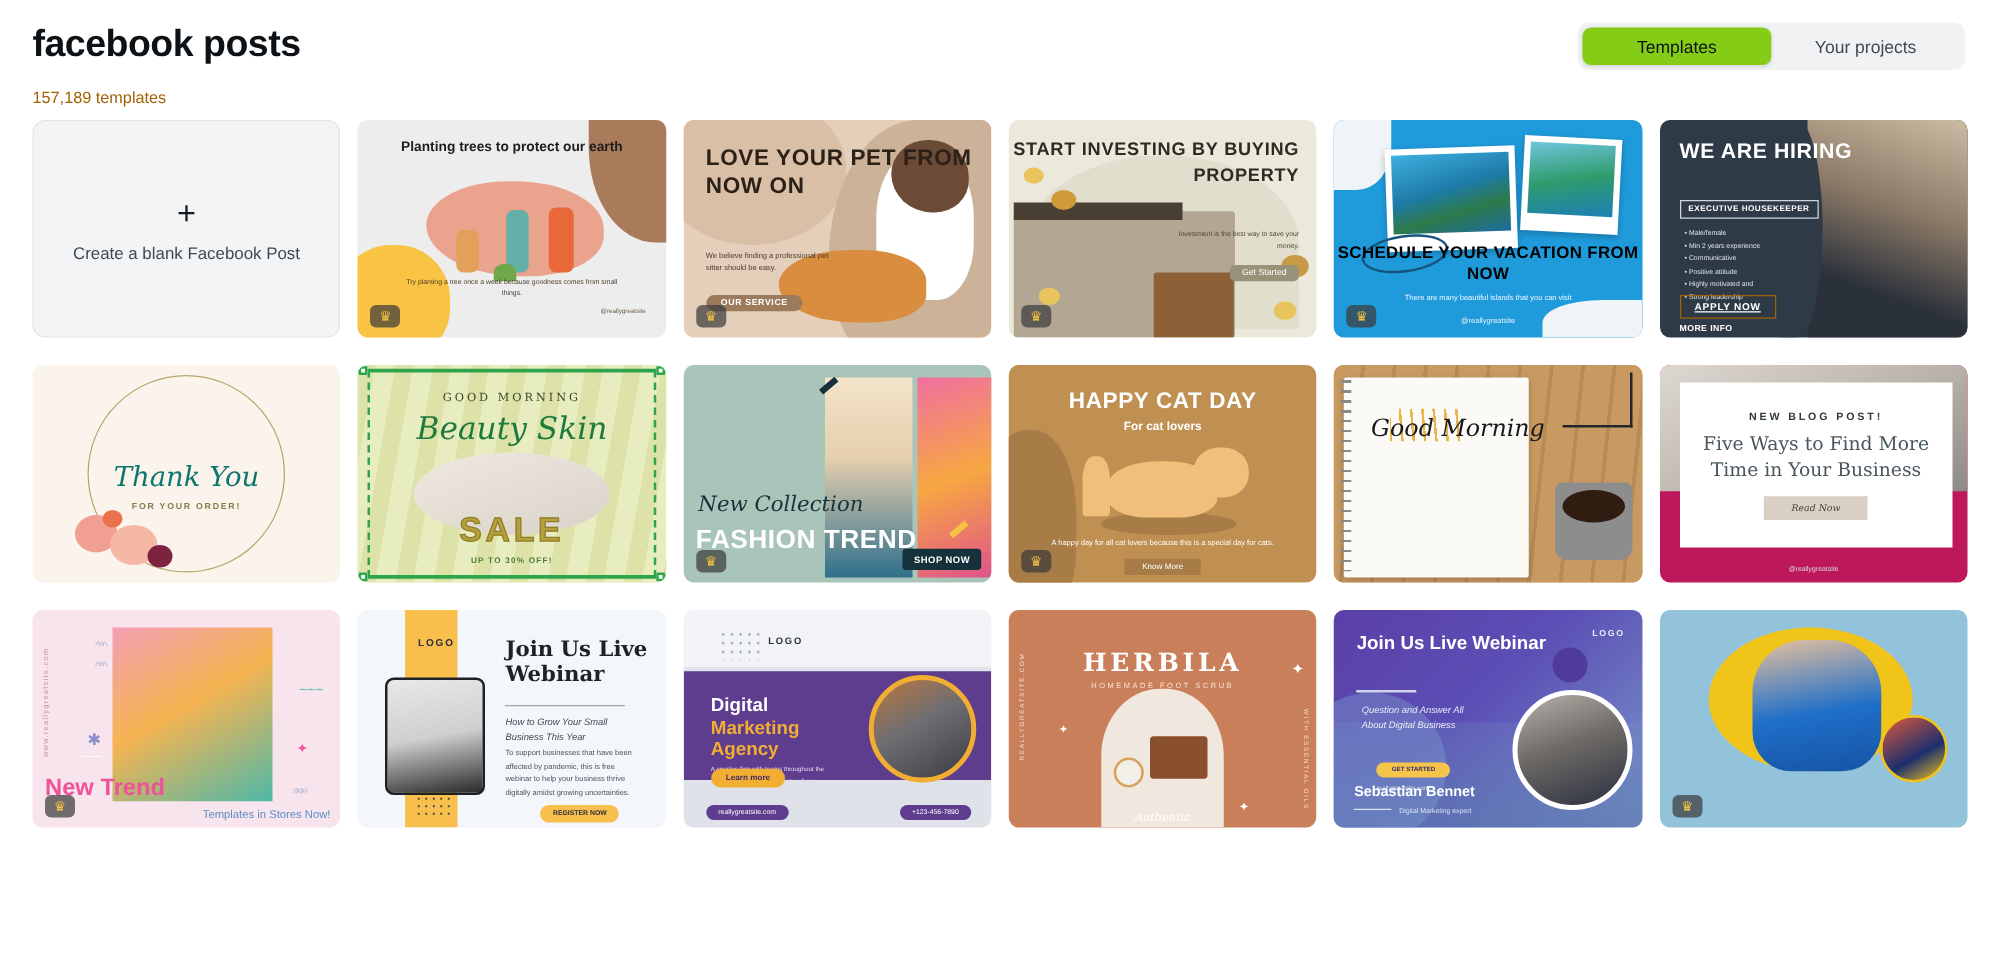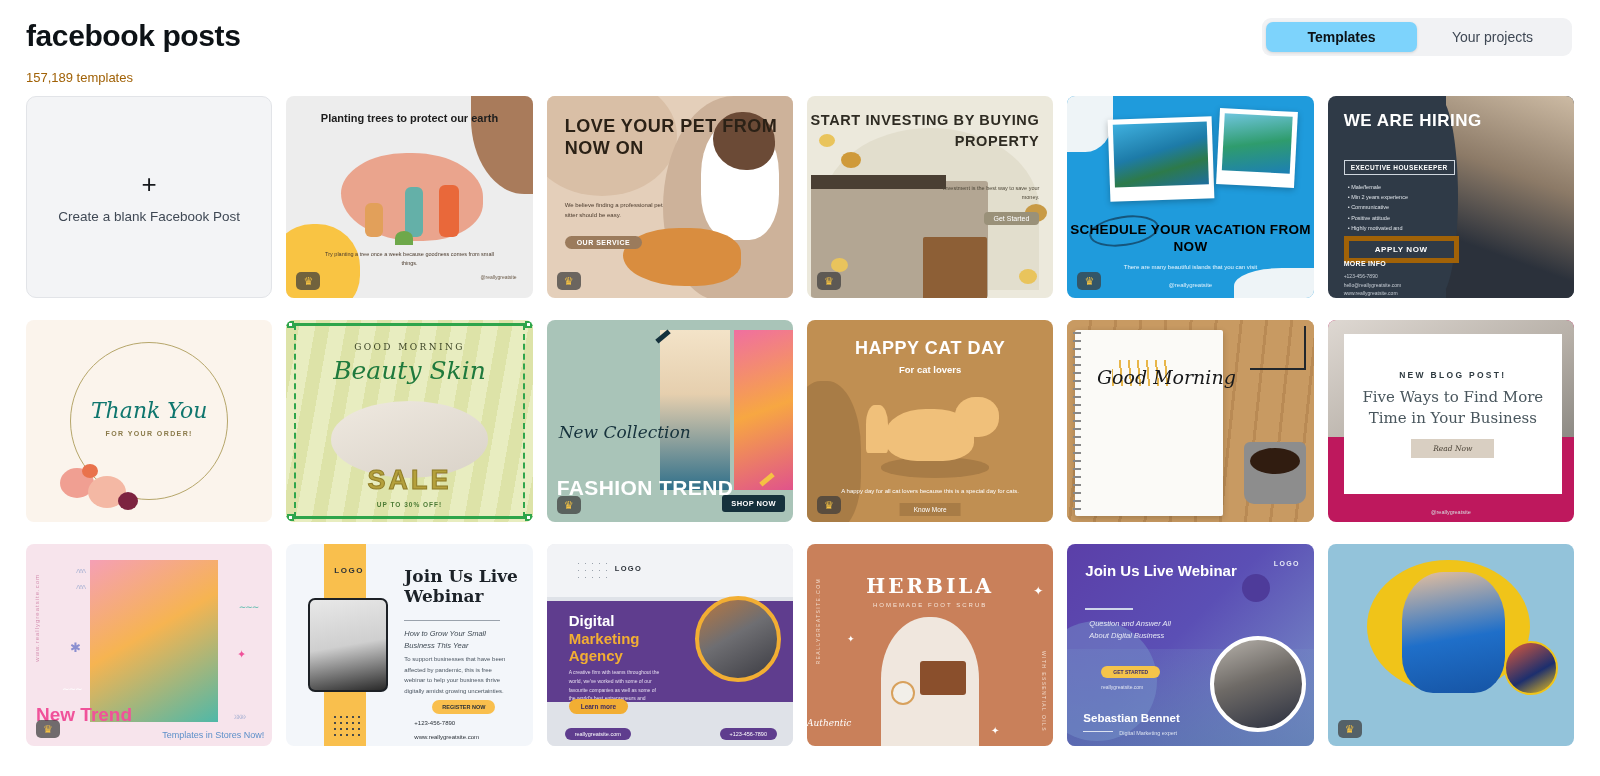--- a/index.html
+++ b/index.html
@@ -21,29 +21,29 @@
   .seg-toggle {
     position:absolute; top:18px; right:28px;
     display:flex; background:#f1f2f4; border-radius:9px; padding:4px;
     width:310px; height:38px;
   }
   .seg-btn {
     flex:1; display:flex; align-items:center; justify-content:center;
     font-size:14px; border-radius:7px; color:#3f4854; cursor:pointer;
     background:transparent; border:none; font-family:inherit;
   }
-  .seg-btn.active { background:#7dd3fc; color:#0d1216; font-weight:700;
+  .seg-btn.active { background:#84cc16; color:#0d1216; font-weight:400;
     box-shadow:0 1px 3px rgba(0,0,0,.12); }
 
   
   .grid {
     padding:0 26px; display:grid; grid-template-columns:repeat(6, 1fr);
     column-gap:14px; row-gap:22px;
   }
-  .card { position:relative; height:202px; border-radius:8px; overflow:hidden;
+  .card { position:relative; height:174px; border-radius:8px; overflow:hidden;
           cursor:pointer; }
   .card.blank {
     background:#f3f4f6; border:1px solid #e2e4e8; border-radius:10px;
     display:flex; flex-direction:column; align-items:center; justify-content:center;
     gap:12px;
   }
   .plus { font-size:26px; color:#16191d; line-height:1; font-weight:300; }
   .blank-label { font-size:13.5px; color:#3f4854; }
 
   .crown {
@@ -147,22 +147,22 @@
     background:linear-gradient(200deg,#cdbba4 0%,#8c7a67 40%,#2b313b 75%); }
   .c-hire .wave { position:absolute; right:47%; top:0; width:34px; height:100%;
     background:#2f3a47; border-radius:0 60% 60% 0/0 50% 50% 0; }
   .c-hire h4 { position:absolute; top:16px; left:16px; font-size:17px; font-weight:800;
     color:#fff; line-height:1.05; letter-spacing:.5px; }
   .c-hire .tagbox { position:absolute; top:64px; left:16px; border:1px solid #cfd6de;
     padding:3px 6px; font-size:6.5px; color:#fff; font-weight:700; letter-spacing:.4px; }
   .c-hire ul { position:absolute; top:86px; left:20px; list-style:none; }
   .c-hire li { font-size:5.5px; color:#dfe4ea; line-height:1.85; }
   .c-hire li::before { content:"• "; color:#dfe4ea; }
-  .c-hire .apply { position:absolute; top:140px; left:16px; border:5px solid #a16207;
-    padding:4px 26px; font-size:8px; font-weight:800; color:#fff; letter-spacing:.6px; }
+  .c-hire .apply { position:absolute; top:140px; left:16px; border:1px solid #a16207;
+    padding:4px 11px; font-size:8px; font-weight:800; color:#fff; letter-spacing:.6px;text-decoration:underline; }
   .c-hire .more { position:absolute; top:164px; left:16px; font-size:7px; font-weight:800;
     color:#fff; letter-spacing:.3px; }
   .c-hire .ct { position:absolute; top:176px; left:16px; font-size:5px; color:#c6ccd4;
     line-height:1.7; }
 
   
   .c-thx { background:#fbf4ec; }
   .c-thx .circle { position:absolute; left:50%; top:50%; transform:translate(-50%,-50%);
     width:158px; height:158px; border:1.5px solid #b6a66a; border-radius:50%; }
   .c-thx .ty { position:absolute; left:0; right:0; top:78px; text-align:center;
@@ -600,21 +600,21 @@
     <h4>HERBILA</h4>
     <div class="sub">HOMEMADE FOOT SCRUB</div>
     <div class="arch"></div>
     <div class="tray"></div>
     <div class="bowl"></div>
     <div class="sideL">REALLYGREATSITE.COM</div>
     <div class="sideR">WITH ESSENTIAL OILS</div>
     <div class="star" style="right:10px;top:40px;">✦</div>
     <div class="star" style="left:40px;top:90px;font-size:9px;">✦</div>
     <div class="star" style="right:54px;bottom:10px;font-size:10px;">✦</div>
-    <div style="position:absolute;bottom:18px;left:0;right:0;font-size:9px;font-style:italic;font-family:'DejaVu Serif',serif;color:#fff;">Authentic</div>
+    <div style="position:absolute;bottom:2px;left:0;right:0;text-align:center;font-size:9px;font-style:italic;font-family:'DejaVu Serif',serif;color:#fff;">Authentic</div>
   </div>
 
   <div class="card c-wp">
     <div class="city"></div>
     <div class="blob"></div>
     <h4>Join Us Live Webinar</h4>
     <div class="rule"></div>
     <div class="sub">Question and Answer All About Digital Business</div>
     <div class="btn">GET STARTED</div>
     <div class="url">reallygreatsite.com</div>

